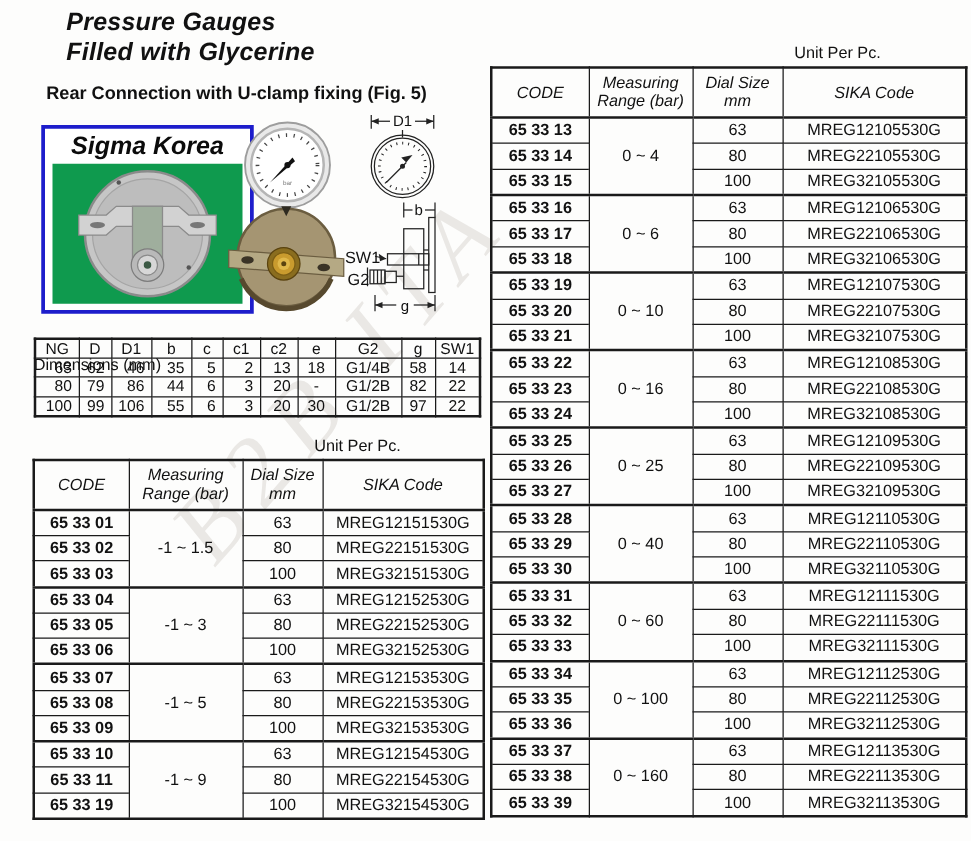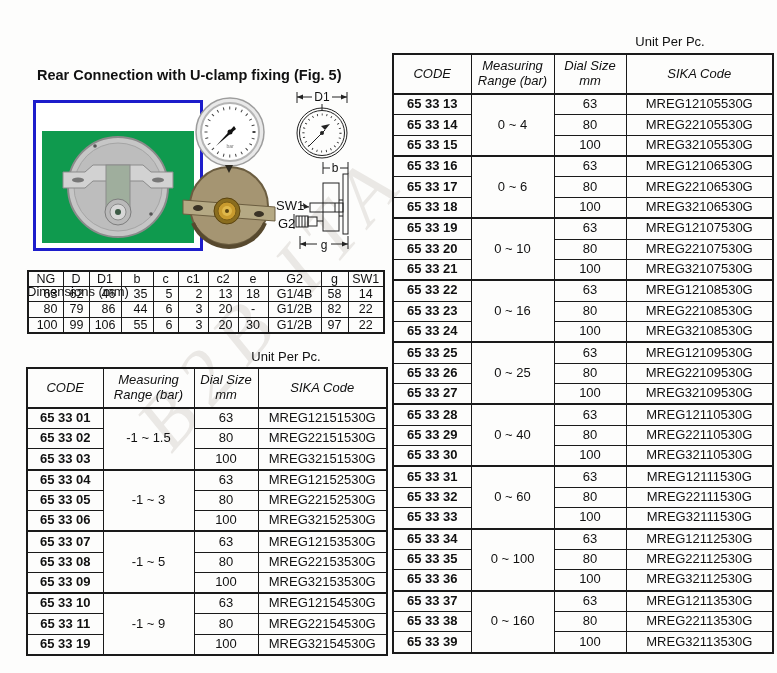--- a/index.html
+++ b/index.html
@@ -40,24 +40,27 @@
   #right-table{position:absolute;left:392px;top:53px;width:380px;height:601px;}
 </style>
 </head>
 <body>
 
 <div class="page">
 
   <div class="watermark">B2B ITA</div>
 
   <div class="title">
+    <div>Pressure Gauges</div>
+    <div>Filled with Glycerine</div>
   </div>
   <div class="subtitle">Rear Connection with U-clamp fixing (Fig. 5)</div>
 
   <div class="photo-box">
+    <div class="brand">Sigma Korea</div>
     <div class="photo-green">
       <svg width="126" height="110" viewBox="0 0 126 110">
         <circle cx="63" cy="55" r="50" fill="#c6c6c6" stroke="#8b8b8b" stroke-width="2"></circle>
         <circle cx="63" cy="55" r="44" fill="#bdbdbd" stroke="#a5a5a5"></circle>
         <circle cx="40" cy="14" r="1.8" fill="#555"></circle>
           <circle cx="96" cy="82" r="1.8" fill="#555"></circle>
         <path d="M8 40 L30 40 L38 33 L88 33 L96 40 L118 40 L118 56 L96 56 L88 49 L38 49 L30 56 L8 56 Z" fill="#d2d2d2" stroke="#8b8b8b"></path>
         <ellipse cx="23" cy="48" rx="6" ry="2.5" fill="#777"></ellipse>
           <ellipse cx="103" cy="48" rx="6" ry="2.5" fill="#777"></ellipse>
         <rect x="51" y="33" width="24" height="44" fill="#9fae9d" stroke="#8b8b8b"></rect>

